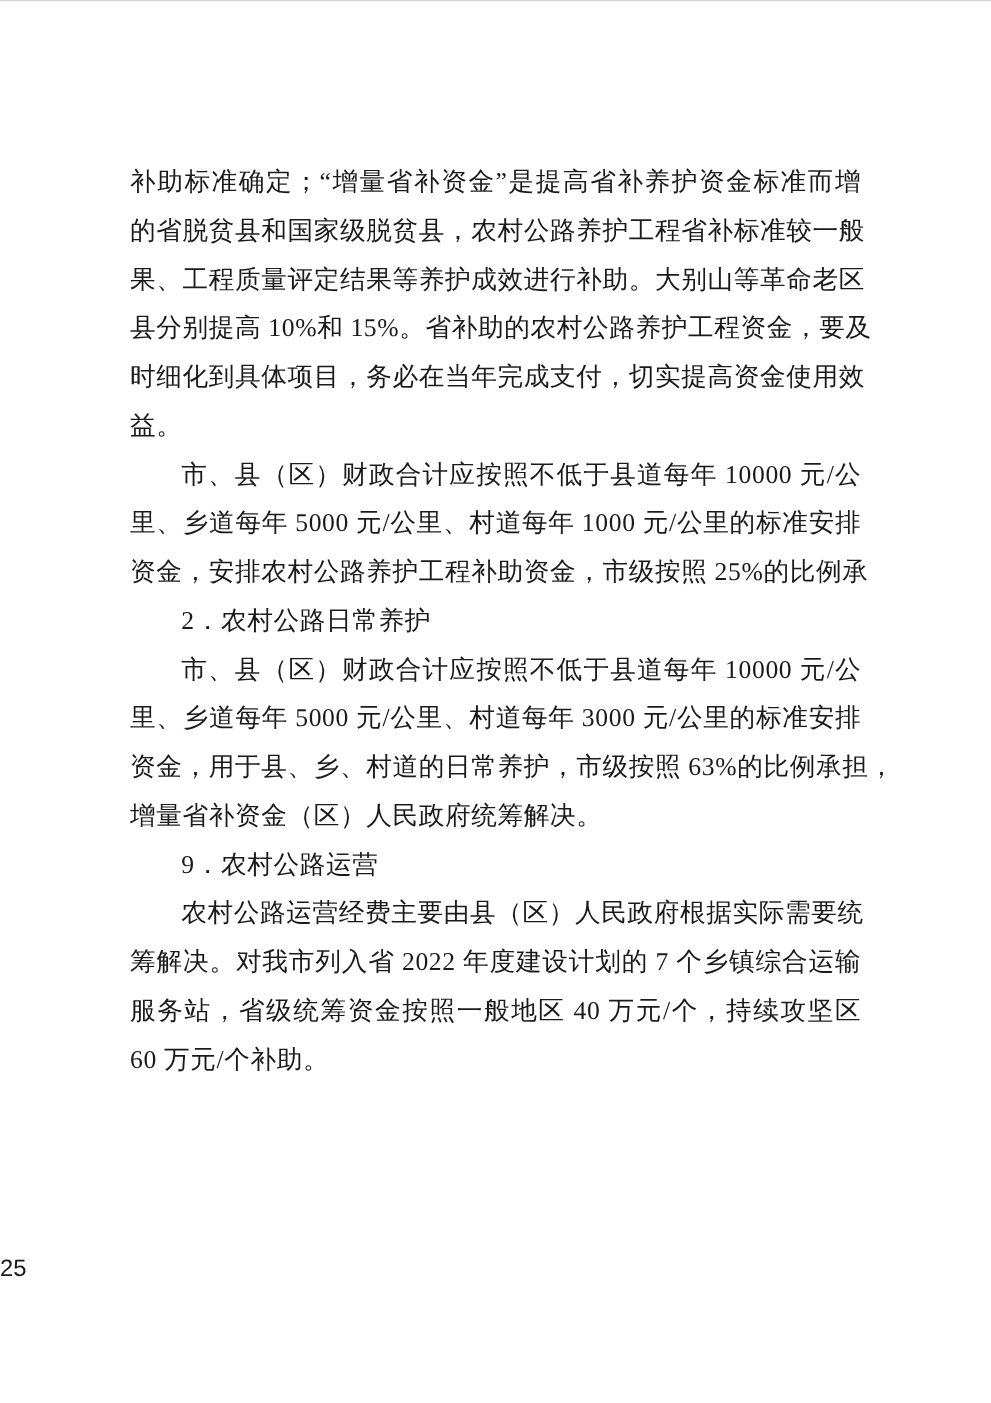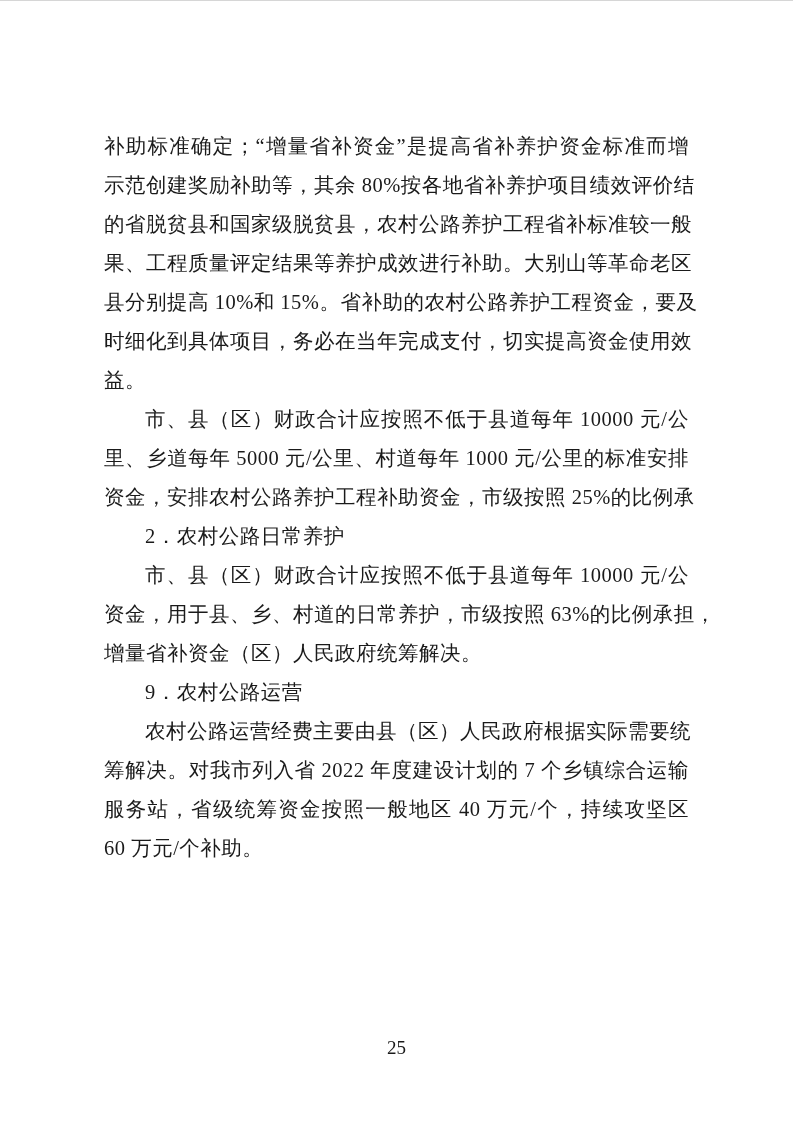--- a/index.html
+++ b/index.html
@@ -53,49 +53,49 @@
     -moz-text-align-last: justify;
   }
 
   
   .line.indent {
     padding-left: 41px;
   }
 
   .page-number {
     position: absolute;
-    top: 1035px;
+    top: 1003px;
     left: 0;
     width: 100%;
-    text-align: center;
+    text-align: left;
     font-size: 19px;
     line-height: 26px;
     color: #1a1a1a;
-    font-family: Liberation Serif, serif;
+    font-family: Liberation Sans, sans-serif;
   }
 </style>
 </head>
 <body>
 
 <div class="page">
   <div class="page-top-edge"></div>
 
   <div class="body-text">
     <div class="line fill">补助标准确定；“增量省补资金”是提高省补养护资金标准而增</div>
-    <div class="line fill">示范创建奖励补助等，其余 80%按各地省补养护项目绩效评价结</div>
     <div class="line fill">的省脱贫县和国家级脱贫县，农村公路养护工程省补标准较一般</div>
     <div class="line fill">果、工程质量评定结果等养护成效进行补助。大别山等革命老区</div>
     <div class="line fill">县分别提高 10%和 15%。省补助的农村公路养护工程资金，要及</div>
     <div class="line fill">时细化到具体项目，务必在当年完成支付，切实提高资金使用效</div>
     <div class="line">益。</div>
     <div class="line fill indent">市、县（区）财政合计应按照不低于县道每年 10000 元/公</div>
     <div class="line fill">里、乡道每年 5000 元/公里、村道每年 1000 元/公里的标准安排</div>
     <div class="line fill">资金，安排农村公路养护工程补助资金，市级按照 25%的比例承</div>
     <div class="line indent">2．农村公路日常养护</div>
     <div class="line fill indent">市、县（区）财政合计应按照不低于县道每年 10000 元/公</div>
+    <div class="line fill">里、乡道每年 5000 元/公里、村道每年 3000 元/公里的标准安排</div>
     <div class="line fill">资金，用于县、乡、村道的日常养护，市级按照 63%的比例承担，</div>
     <div class="line">增量省补资金（区）人民政府统筹解决。</div>
     <div class="line indent">9．农村公路运营</div>
     <div class="line fill indent">农村公路运营经费主要由县（区）人民政府根据实际需要统</div>
     <div class="line fill">筹解决。对我市列入省 2022 年度建设计划的 7 个乡镇综合运输</div>
     <div class="line fill">服务站，省级统筹资金按照一般地区 40 万元/个，持续攻坚区</div>
     <div class="line">60 万元/个补助。</div>
   </div>
 
   <div class="page-number">25</div>

